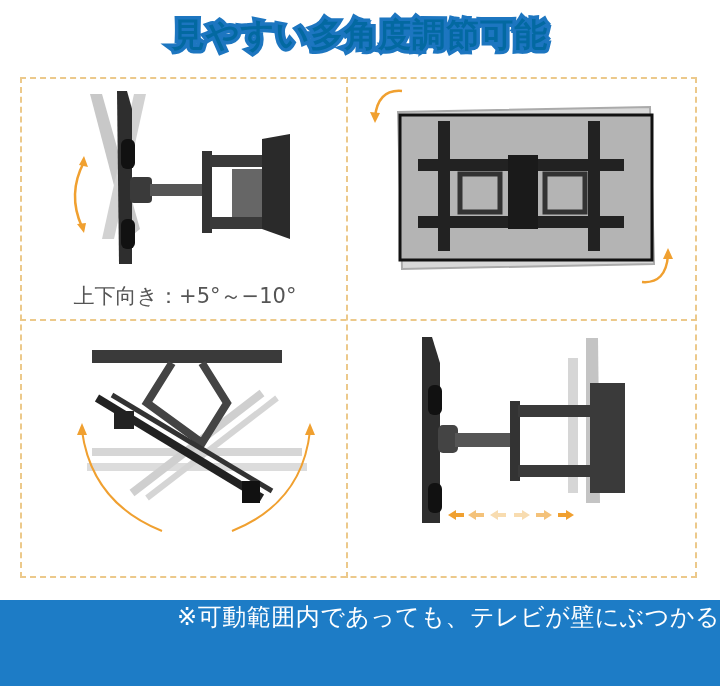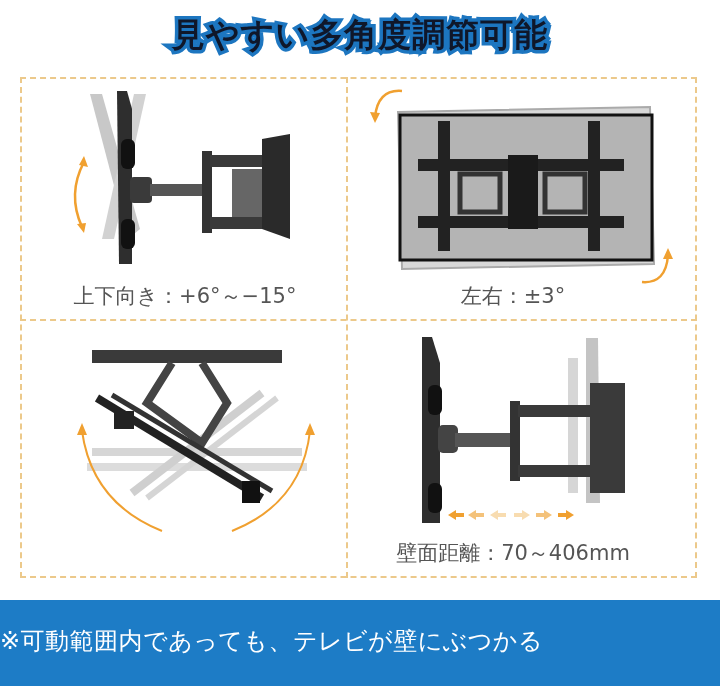--- a/index.html
+++ b/index.html
@@ -1,30 +1,30 @@
 <!DOCTYPE html>
 <html><head>
 <meta charset="utf-8">
 <style>
   html, body { margin:0; padding:0; }
   body { width:720px; height:686px; background:#ffffff; position:relative; overflow:hidden;
          font-family:"DejaVu Sans", "Liberation Sans", sans-serif; }
   .title { position:absolute; left:0; top:10px; width:720px; text-align:center;
-           font-size:33px; font-weight:bold; color:#0f172a; letter-spacing:1px;
+           font-size:33px; font-weight:bold; color:#0369a1; letter-spacing:1px;
            -webkit-text-stroke:7px #1d76c0; paint-order:stroke fill;
            text-shadow:0 0 1px #1d76c0; line-height:50px; }
   .grid { position:absolute; left:20px; top:77px; width:677px; height:501px;
           border:2px dashed #ecc98b; box-sizing:border-box; }
   .vline { position:absolute; left:346px; top:77px; width:0; height:501px; border-left:2px dashed #ecc98b; }
   .hline { position:absolute; left:20px; top:319px; width:677px; height:0; border-top:2px dashed #ecc98b; }
   .cell { position:absolute; width:326px; height:240px; }
   .cell svg { position:absolute; left:0; top:0; }
   .caption { position:absolute; width:100%; text-align:center; font-size:21px; color:#555555; }
   .banner { position:absolute; left:0; top:600px; width:720px; height:86px; background:#1d7cc6; }
-  .banner-text { color:#ffffff; font-size:24px; text-align:left; line-height:34px; padding-top:24px; letter-spacing:0.5px; }
+  .banner-text { color:#ffffff; font-size:24px; text-align:right; line-height:34px; padding-top:0; letter-spacing:0.5px; }
 </style>
 </head>
 <body>
 
 <div class="title">見やすい多角度調節可能</div>
 
 <div class="grid"></div>
 <div class="vline"></div>
 <div class="hline"></div>
 
@@ -43,21 +43,21 @@
     <rect x="180" y="72" width="10" height="82" fill="#333"></rect>
     <rect x="188" y="76" width="55" height="12" fill="#3a3a3a"></rect>
     <rect x="188" y="138" width="55" height="12" fill="#3a3a3a"></rect>
     <polygon points="240,60 268,55 268,160 240,150" fill="#2a2a2a"></polygon>
     <rect x="210" y="90" width="30" height="48" fill="#666"></rect>
 
     <path d="M60,148 Q45,115 62,83" fill="none" stroke="#f0a030" stroke-width="2.5"></path>
     <polygon points="62,77 66,88 57,86" fill="#f0a030"></polygon>
     <polygon points="62,154 55,145 64,144" fill="#f0a030"></polygon>
   </svg>
-  <div class="caption" style="top:203px;">上下向き：+6°～−15°</div>
+  <div class="caption" style="top:203px;">上下向き：+5°～−10°</div>
 </div>
 
 <div class="cell" style="left:350px;top:79px;">
   <svg width="326" height="240">
     <polygon points="48,33 300,28 304,185 52,190" fill="#d8d8d8" stroke="#aaa" stroke-width="2"></polygon>
     <rect x="50" y="36" width="252" height="145" fill="#b4b4b4" stroke="#111" stroke-width="3"></rect>
 
     <rect x="88" y="42" width="12" height="130" fill="#222"></rect>
     <rect x="238" y="42" width="12" height="130" fill="#222"></rect>
 
@@ -65,21 +65,20 @@
     <rect x="68" y="137" width="206" height="12" fill="#222"></rect>
     <rect x="158" y="76" width="30" height="74" fill="#1a1a1a"></rect>
     <rect x="110" y="95" width="40" height="38" fill="none" stroke="#333" stroke-width="5"></rect>
     <rect x="195" y="95" width="40" height="38" fill="none" stroke="#333" stroke-width="5"></rect>
 
     <path d="M52,12 Q28,10 25,38" fill="none" stroke="#f0a030" stroke-width="2.5"></path>
     <polygon points="25,44 20,33 30,34" fill="#f0a030"></polygon>
     <path d="M292,203 Q316,205 318,176" fill="none" stroke="#f0a030" stroke-width="2.5"></path>
     <polygon points="318,169 323,180 313,180" fill="#f0a030"></polygon>
   </svg>
-  <div class="caption" style="top:203px;">左右：±3°</div>
 </div>
 
 <div class="cell" style="left:22px;top:323px;">
   <svg width="326" height="240">
     <rect x="70" y="27" width="190" height="13" fill="#3a3a3a"></rect>
 
     <rect x="70" y="125" width="210" height="8" fill="#d6d6d6"></rect>
     <rect x="65" y="140" width="220" height="8" fill="#dcdcdc"></rect>
     <line x1="240" y1="70" x2="110" y2="170" stroke="#cfcfcf" stroke-width="8"></line>
     <line x1="255" y1="75" x2="125" y2="175" stroke="#d5d5d5" stroke-width="6"></line>
@@ -117,20 +116,19 @@
 
     <g>
       <polygon points="98,192 106,187 106,190 114,190 114,194 106,194 106,197" fill="#f0a030"></polygon>
       <polygon points="118,192 126,187 126,190 134,190 134,194 126,194 126,197" fill="#f4c27a"></polygon>
       <polygon points="140,192 148,187 148,190 156,190 156,194 148,194 148,197" fill="#f8dcb0"></polygon>
       <polygon points="180,192 172,187 172,190 164,190 164,194 172,194 172,197" fill="#f8dcb0"></polygon>
       <polygon points="202,192 194,187 194,190 186,190 186,194 194,194 194,197" fill="#f4c27a"></polygon>
       <polygon points="224,192 216,187 216,190 208,190 208,194 216,194 216,197" fill="#f0a030"></polygon>
     </g>
   </svg>
-  <div class="caption" style="top:216px;">壁面距離：70～406mm</div>
 </div>
 
 <div class="banner">
   <div class="banner-text">
     <div>※可動範囲内であっても、テレビが壁にぶつかる</div>
   </div>
 </div>
 
 </body></html>

